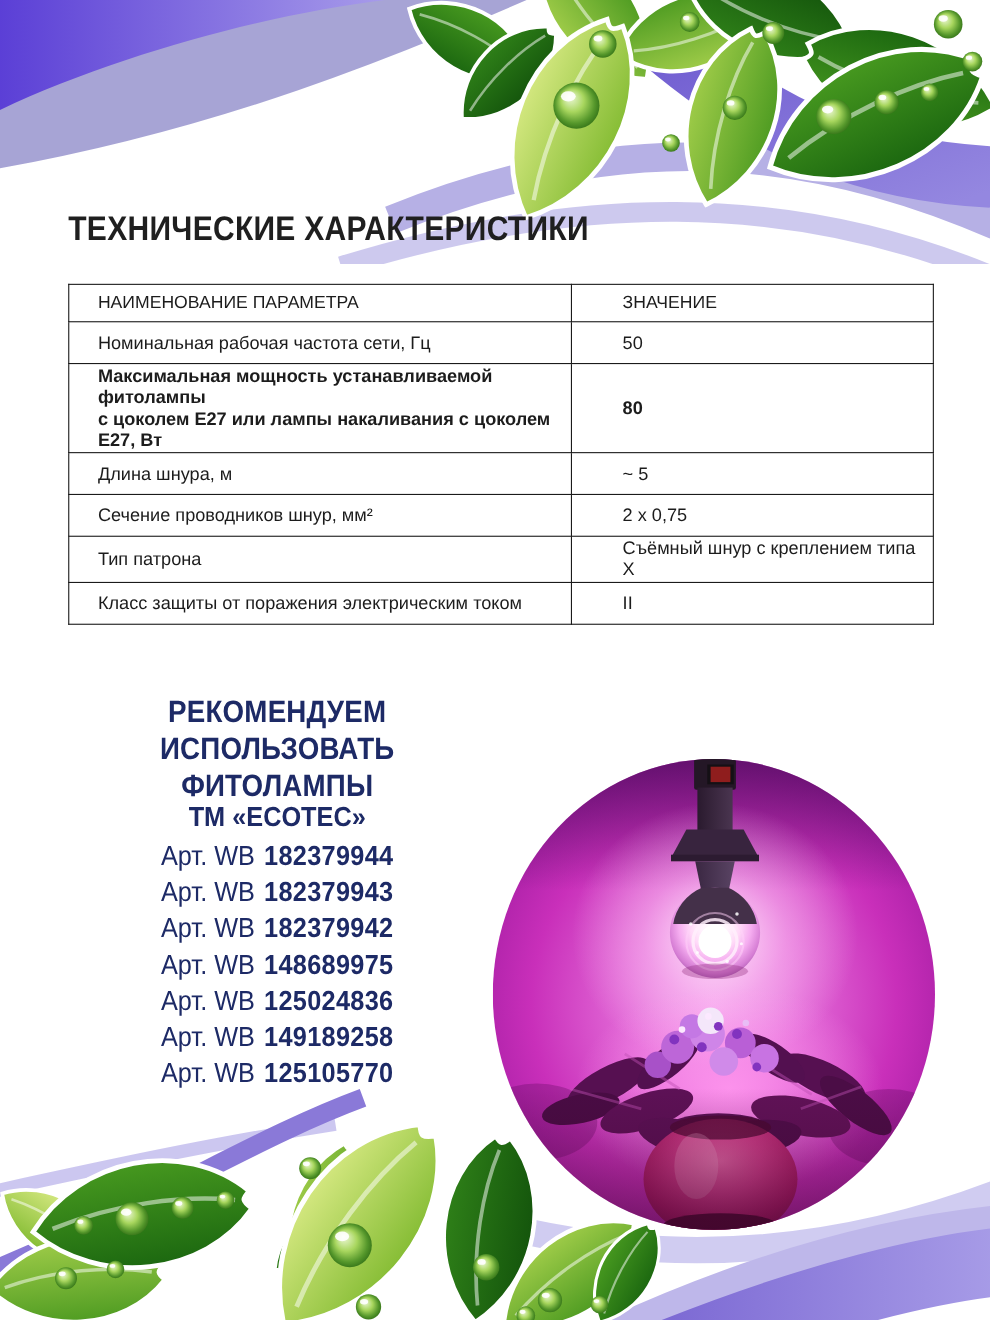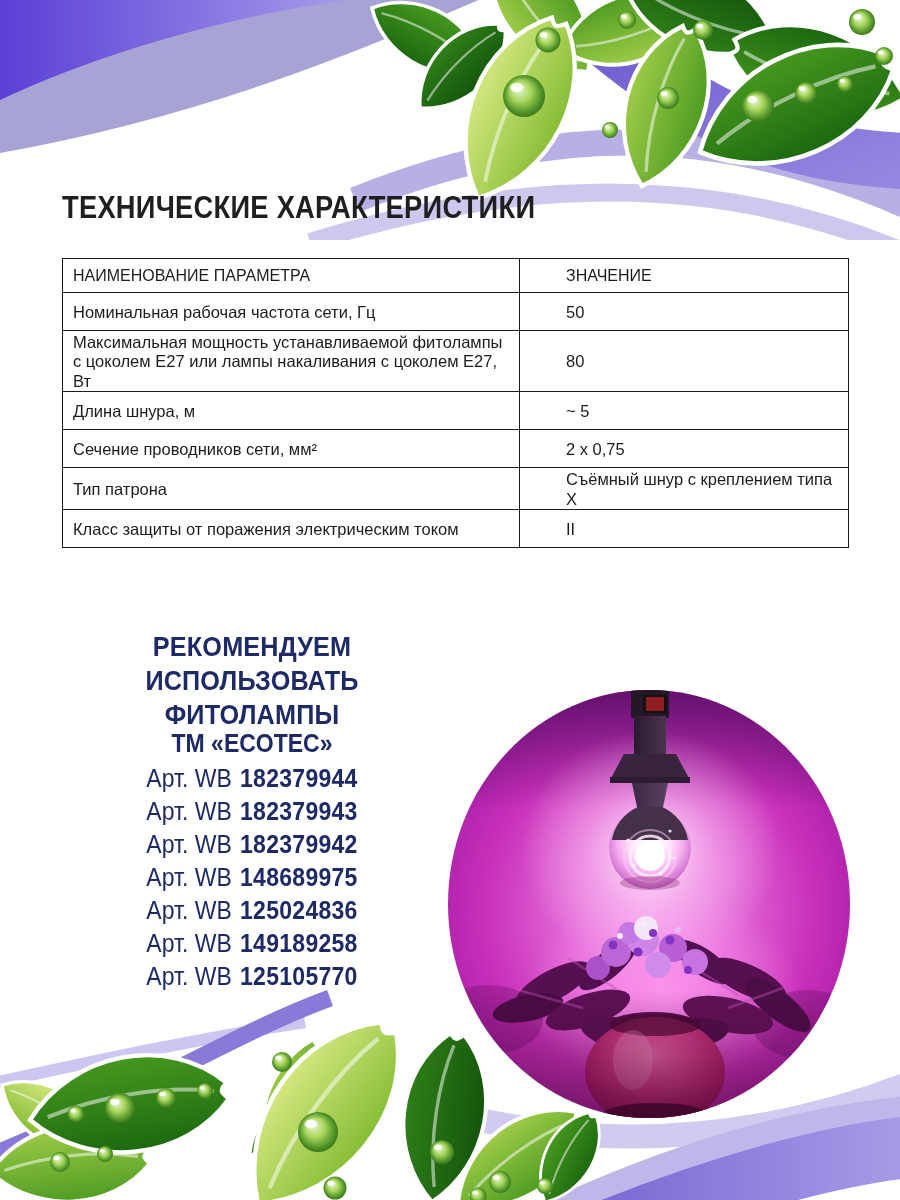--- a/index.html
+++ b/index.html
@@ -20,26 +20,26 @@
     transform:scaleX(.88);transform-origin:left top;
   }
 
   .spec-table{
     position:absolute;left:62px;top:258px;z-index:3;
     border-collapse:collapse;table-layout:fixed;width:786px;
   }
   .spec-table td{
     border:1.6px solid #1b1b1b;color:#1c1c1c;
     font-size:16.5px;vertical-align:middle;
-    padding:2px 8px 0 10px;line-height:1.18;
+    padding:2px 8px 0 26px;line-height:1.18;
   }
   .spec-table td.val{padding-left:46px;}
   .spec-table tr.hd td{height:31px;font-size:16px;}
   .spec-table tr.row td{height:35px;}
-  .spec-table tr.tall td{height:54px;}
+  .spec-table tr.tall td{height:54px;font-weight:bold;}
 
   .rec-heading{
     position:absolute;left:32px;top:630px;width:440px;z-index:3;
     text-align:center;color:#1d2a66;font-weight:700;
     font-size:28px;line-height:34px;letter-spacing:.2px;
     transform:scaleX(.9);transform-origin:center top;
   }
   .brand-line{
     position:absolute;left:32px;top:729px;width:440px;z-index:3;
     text-align:center;color:#1d2a66;font-weight:700;font-size:25px;
@@ -156,21 +156,21 @@
         <span style="display:block">Максимальная мощность устанавливаемой фитолампы</span>
         <span style="display:block">с цоколем Е27 или лампы накаливания с цоколем Е27, Вт</span>
       </td>
       <td class="val">80</td>
     </tr>
     <tr class="row">
       <td>Длина шнура, м</td>
       <td class="val">~ 5</td>
     </tr>
     <tr class="row">
-      <td>Сечение проводников сети, мм²</td>
+      <td>Сечение проводников шнур, мм²</td>
       <td class="val">2 х 0,75</td>
     </tr>
     <tr class="row">
       <td>Тип патрона</td>
       <td class="val">Съёмный шнур с креплением типа Х</td>
     </tr>
     <tr class="row">
       <td>Класс защиты от поражения электрическим током</td>
       <td class="val">II</td>
     </tr>

